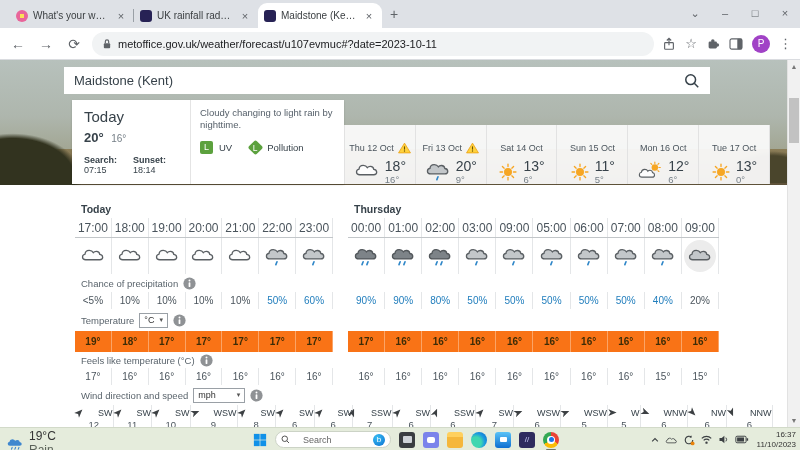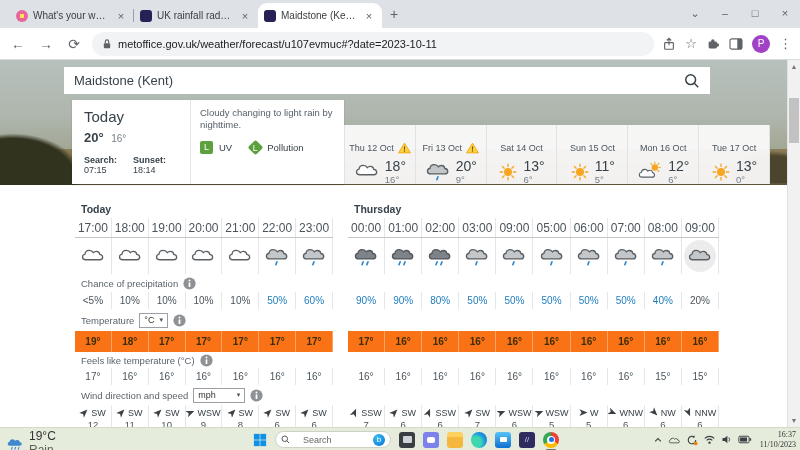--- a/index.html
+++ b/index.html
@@ -87,21 +87,21 @@
   .r-label { height:18px; font-size:9.5px; color:#5a646c; display:flex; align-items:center; padding-left:6px; gap:5px; }
   .r-label.lt { height:22px; } .r-label.lf { height:16px; } .r-label.lw { height:20px; }
   .r-precip { height:17px; } .r-feels { height:17px; }
   .r-precip > div, .r-feels > div { display:flex; align-items:center; justify-content:center; color:#4a545c; }
   .r-precip > div.wet { color:#217ebd; }
   .r-temps { height:21px; background:#f97316; }
   .r-temps > div { display:flex; align-items:center; justify-content:center; font-weight:bold; color:#3d2c07; border-right:1px solid rgba(255,255,255,0.35); }
   .r-times > div, .r-icons > div, .r-precip > div, .r-feels > div, .r-wind > div { border-right:1px solid #e4e6e8; }
   .r-wind { height:30px; }
   .r-wind > div { display:flex; flex-direction:column; align-items:center; justify-content:flex-start; padding-top:1px; }
-  .w-dir { display:flex; align-items:center; gap:2px; font-size:9px; color:#37424a; height:13px; }
+  .w-dir { display:flex; align-items:center; gap:14px; font-size:9px; color:#37424a; height:13px; }
   .w-spd { font-size:9.5px; color:#4a545c; }
   .unit-box { display:inline-flex; align-items:center; justify-content:space-between; border:1px solid #9aa0a6; background:#fff; font-size:9px; color:#333; height:15px; padding:0 4px; gap:5px; }
   .unit-box .chev { font-size:7px; color:#555; }
   .ub-wind { min-width:52px; }
 
   
   .taskbar { position:absolute; left:0; right:0; bottom:0; height:23px; background:#e5ecdc; border-top:1px solid #d2dac9; }
   .tb-weather { position:absolute; left:6px; top:2px; display:flex; gap:5px; align-items:center; }
   .tb-wtxt { font-size:12px; color:#333; line-height:1.15; }
   .tb-wtxt .cond { color:#5a6258; }
@@ -115,21 +115,21 @@
   .ai-folder { background:linear-gradient(180deg,#ffd05e 0 30%, #f5b73c 30% 100%); }
   .ai-edge { border-radius:50%; background:radial-gradient(circle at 30% 65%, #3fd6b0 0 35%, #1b98e0 60%, #0a64c2 100%); }
   .ai-store { background:linear-gradient(180deg,#59c3f7,#0e6fd1); } .ai-store i { width:7px; height:5px; background:#fff; border-radius:1px; }
   .ai-clip { background:#2e2b5e; color:#cfd0ff; font-size:8px; font-style:normal; }
   .ai-chrome { border-radius:50%; background:conic-gradient(#ea4335 0 33%, #fbbc05 33% 66%, #34a853 66% 100%); }
   .ai-chrome i { width:8px; height:8px; border-radius:50%; background:#fff; display:flex; align-items:center; justify-content:center; }
   .ai-chrome i b { width:5px; height:5px; border-radius:50%; background:#1a73e8; }
   .ai-chrome.active::after { content:""; position:absolute; bottom:-3px; left:3px; right:3px; height:2px; border-radius:2px; background:#6d7668; }
   .tb-tray { position:absolute; right:4px; top:0; height:23px; display:flex; align-items:center; gap:5px; }
   .tray-ic { display:flex; align-items:center; justify-content:center; }
-  .tb-clock { text-align:right; font-size:8px; color:#333; line-height:1.2; margin-left:3px;font-family:Liberation Serif, serif; }
+  .tb-clock { text-align:right; font-size:8px; color:#333; line-height:1.2; margin-left:3px; }
   svg { display:block; }
 </style>
 </head>
 <body>
 
 <div class="browser">
   <div class="tabstrip">
     <div id="tabs" style="display: flex; align-items: flex-end;">
         <div class="tab inactive">
           <span class="favicon fav-flower"></span>

